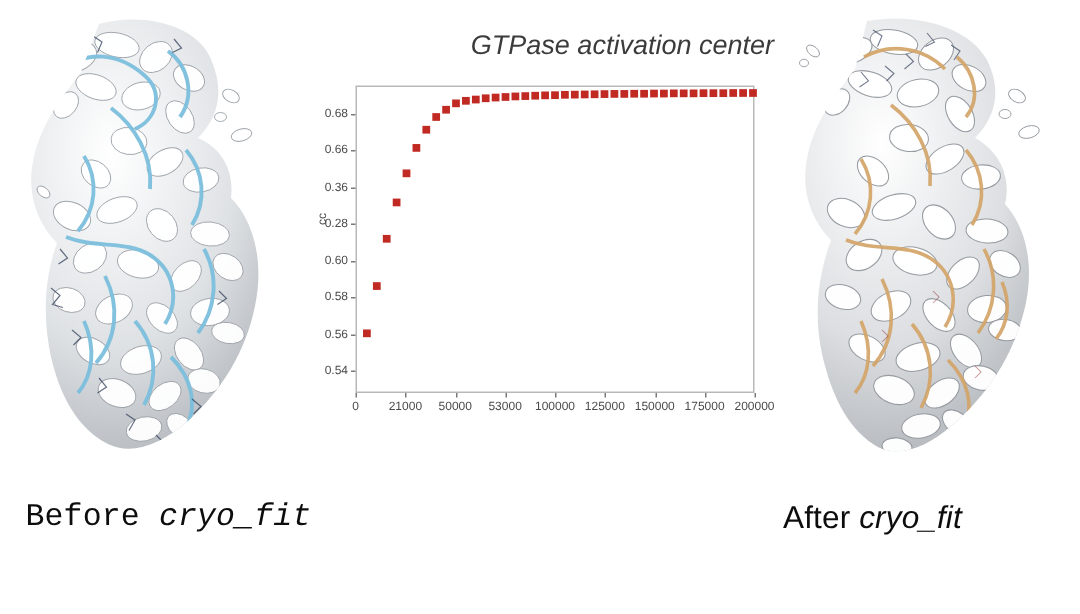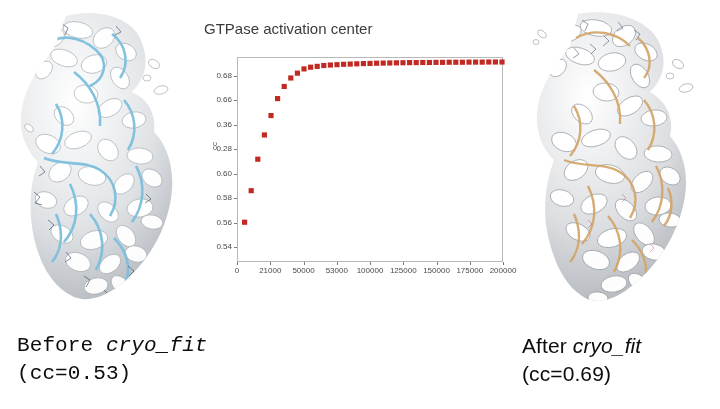--- a/index.html
+++ b/index.html
@@ -48,24 +48,25 @@
     left: 204px;
     top: 12px;
     width: 312px;
     height: 290px;
   }
   .chart-title {
     position: absolute;
     left: 0;
     top: 8px;
     width: 312px;
-    text-align: left;
-    font-size: 15px;
+    text-align: right;
+    font-size: 18px;
     color: #3b3b3b;
     font-weight: 400;
+    font-style: italic;
   }
   .plot-frame {
     position: absolute;
     left: 33px;
     top: 45px;
     width: 266px;
     height: 205px;
     border: 1px solid #b8b8b8;
     box-sizing: border-box;
     background: #ffffff;
@@ -382,19 +383,17 @@
       <div class="tick-mark" style="left: 265.75px; top: 250px; width: 1px; height: 3px;"></div>
       <div class="xtick-label" style="left: 279px; width: 40px; top: 254px;">200000</div>
       <div class="tick-mark" style="left: 299px; top: 250px; width: 1px; height: 3px;"></div>
     </div>
 
   <div class="axis-label" id="ylabel">cc</div>
 </div>
 
 <div class="caption" id="caption-before">
   <span>Before </span><span class="em">cryo_fit</span>
-  <span class="line2">(cc=0.53)</span>
 </div>
 
 <div class="caption" id="caption-after">
   <span>After </span><span class="em">cryo_fit</span>
-  <span class="line2">(cc=0.69)</span>
 </div>
 
 </body></html>

